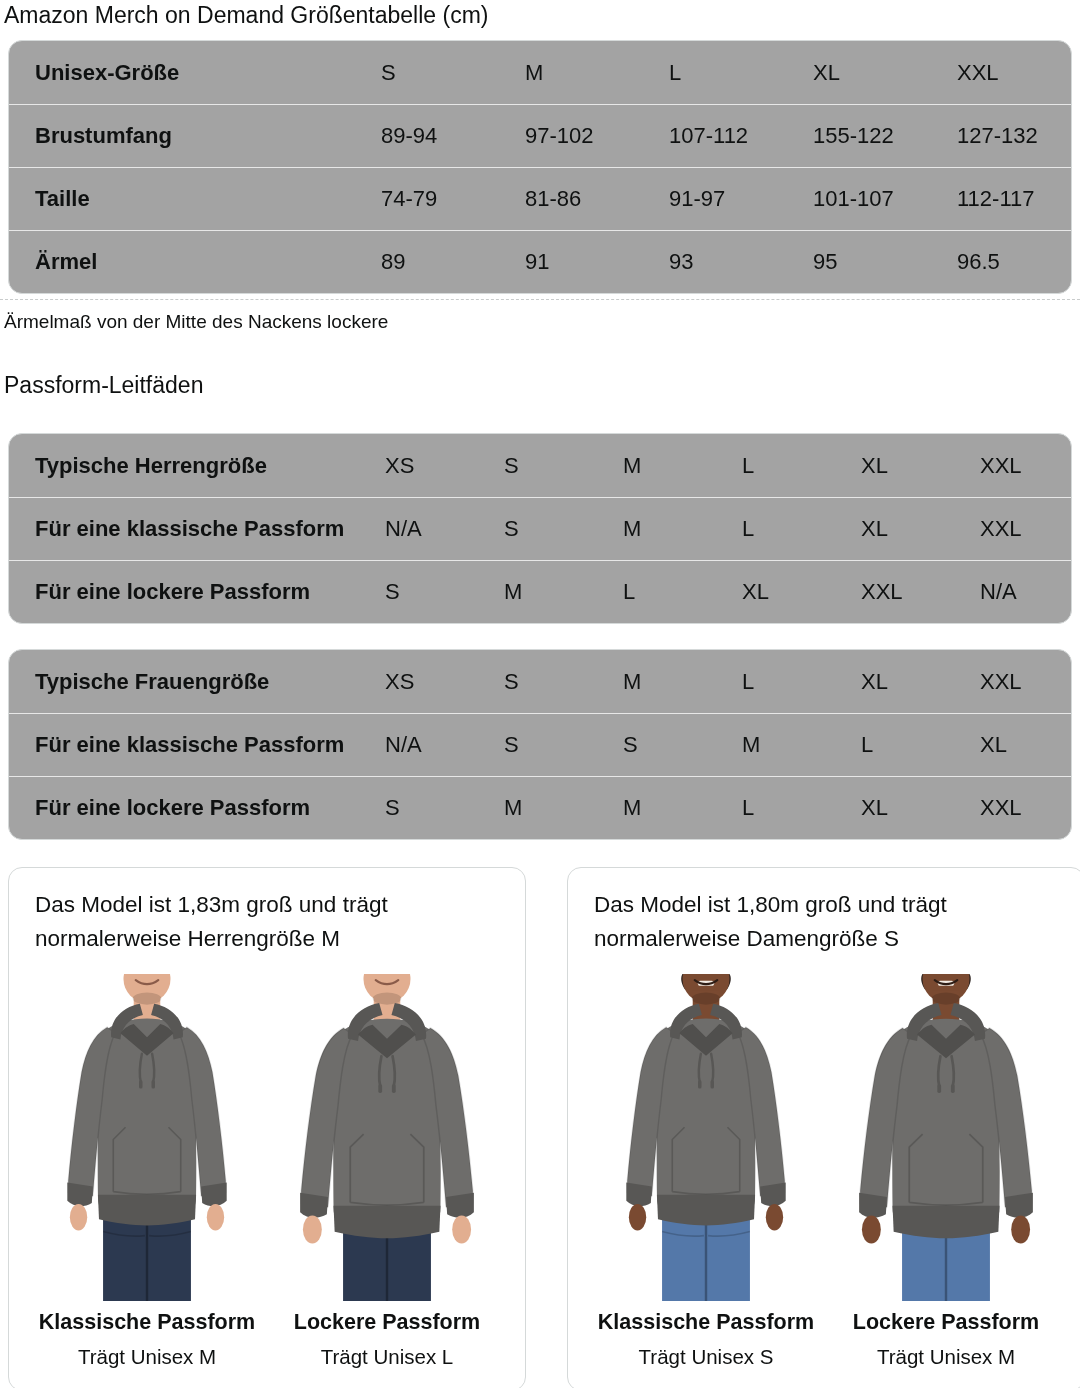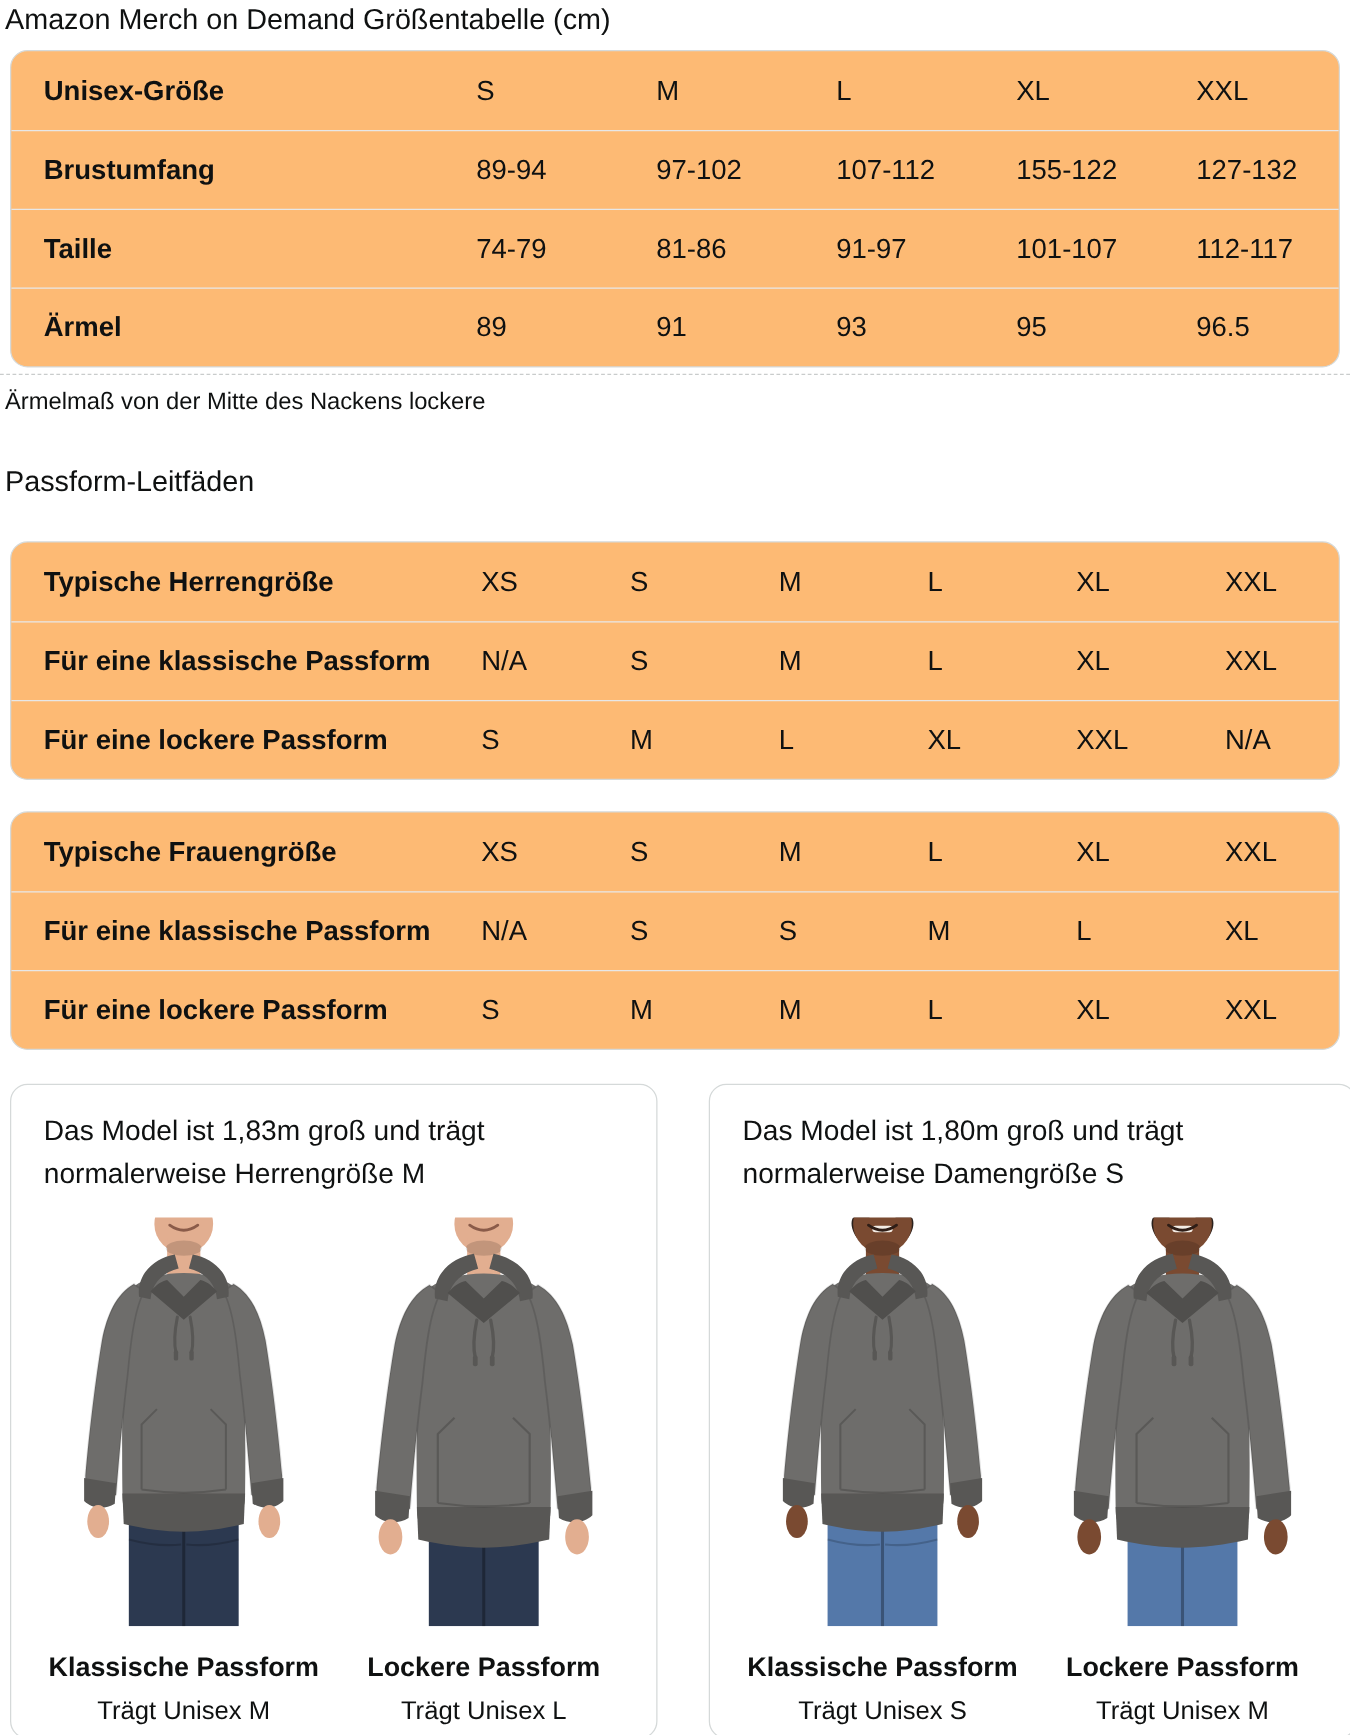--- a/index.html
+++ b/index.html
@@ -10,21 +10,21 @@
     background:var(--background,#fff);
     color:var(--text,#0f1111);
     font-family:"Liberation Sans","DejaVu Sans",sans-serif;
   }
   .page-title{
     margin:0; padding:2px 0 0 4px;
     font-size:23px; font-weight:400; line-height:27px;
   }
   .table-card{
     border:1px solid var(--card_border,#d5d9d9);
-    border-radius:14px; margin:0 8px; background:#fdba74; overflow:hidden;
+    border-radius:14px; margin:0 8px; background:#a3a3a3; overflow:hidden;
   }
   .table-card.size{ margin-top:11px; }
   .t-row{
     display:grid; align-items:center; height:63px;
     padding-left:26px; font-size:22px; line-height:26px;
   }
   .t-row + .t-row{ border-top:1px solid var(--row_divider,#e7e7e7); }
   .size .t-row{ grid-template-columns:346px repeat(4,144px) 1fr; }
   .fit  .t-row{ grid-template-columns:350px repeat(5,119px) 1fr; }
   .t-label{ font-weight:700; }
@@ -51,21 +51,21 @@
   }
   .card-desc{
     margin:0 0 0 6px; font-size:22.5px; line-height:34px; font-weight:400;
     max-width:430px;
   }
   .figures{ margin-top:18px; display:flex; justify-content:center; gap:4px; }
   .figure{ margin:0; width:236px; text-align:center; }
   .photo{ display:block; margin:0 auto; width:218px; height:327px; }
   .photo--men{   --skin:var(--skin_men,#e2ae90);   --jeans:var(--jeans_men,#2c3950);   --mouth:#8a5b49; }
   .photo--women{ --skin:var(--skin_women,#7a4a31); --jeans:var(--jeans_women,#5478a9); --mouth:#2e1d16; --teeth:#f4ece4; --hair:#2a211d; }
-  figcaption{ margin-top:20px; }
+  figcaption{ margin-top:8px; }
   .cap-bold{ font-size:21.5px; font-weight:700; line-height:27px; }
   .cap-reg{ font-size:20.5px; font-weight:400; line-height:27px; margin-top:7px; }
   .svg-defs{ position:absolute; width:0; height:0; overflow:hidden; }
 </style>
 </head>
 <body>
 
 <main>
 
   <h1 class="page-title">Amazon Merch on Demand Größentabelle (cm)</h1>

